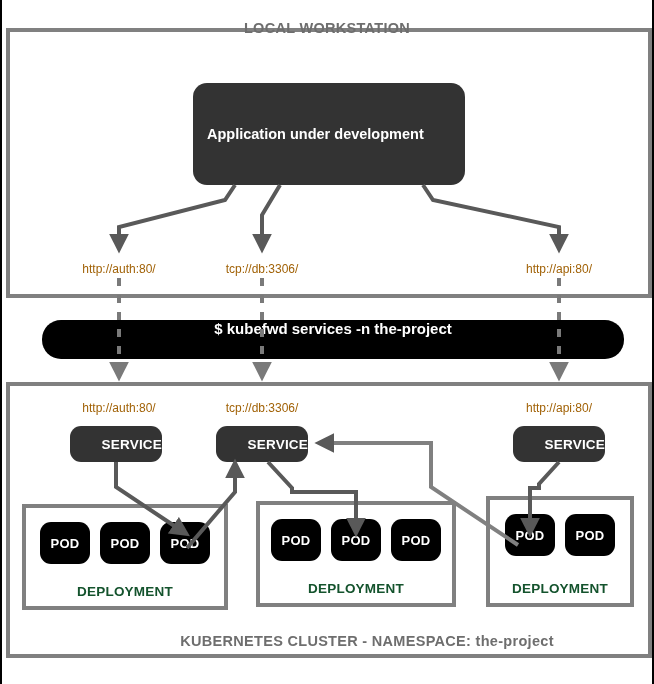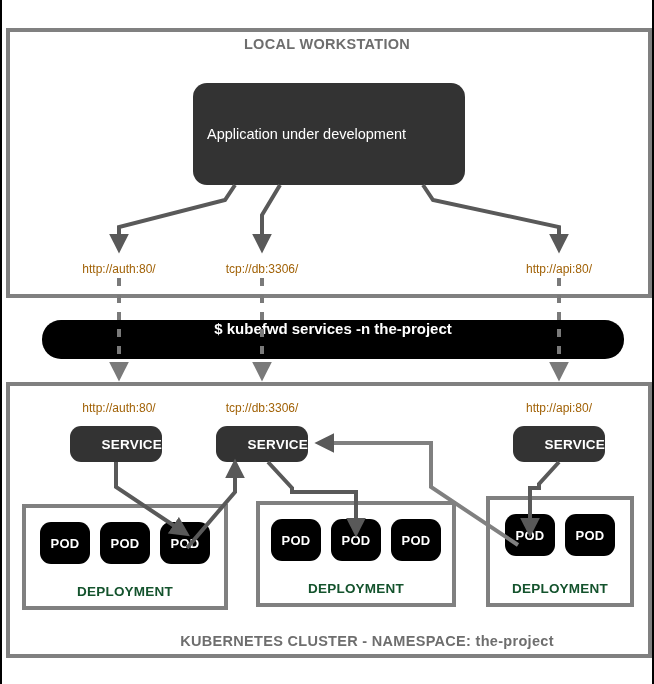--- a/index.html
+++ b/index.html
@@ -45,34 +45,34 @@
   }
   .panel-title {
     position: absolute;
     width: 100%;
     text-align: center;
     color: #6e6e6e;
     font-size: 14.5px;
     font-weight: bold;
     letter-spacing: 0.3px;
   }
-  #workstation-title { top: 36px; left: 0; }
+  #workstation-title { top: 20px; left: 0; }
   #cluster-title { top: 633px; left: 0; padding-left: 40px; }
 
   .app-box {
     position: absolute;
     left: 191px;
     top: 83px;
     width: 272px;
     height: 102px;
     background: #333333;
     border-radius: 14px;
     color: #ffffff;
     font-size: 14.5px;
-    font-weight: normal;
+    font-weight: bold;
     display: flex;
     align-items: center;
     justify-content: flex-start;
     padding-left: 14px;
     box-sizing: border-box;
   }
 
   .url-label {
     position: absolute;
     color: #a16207;

